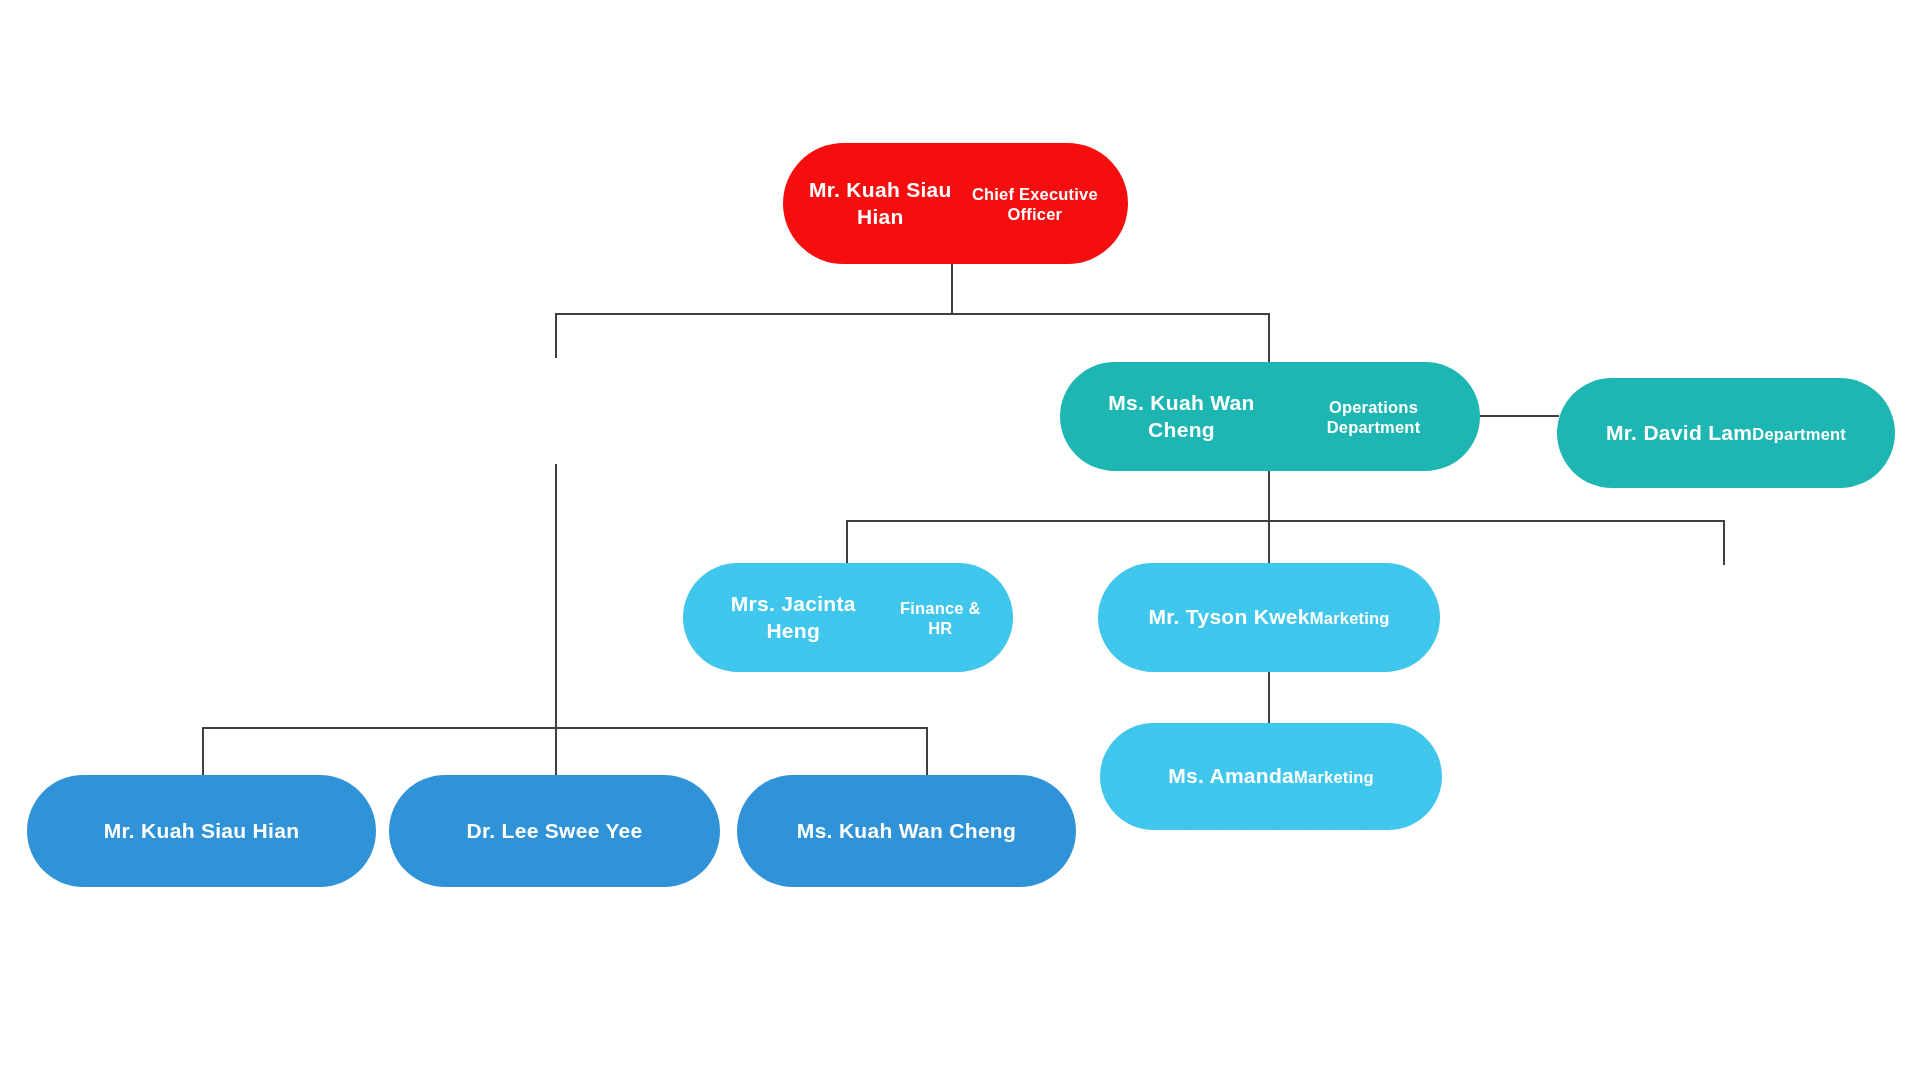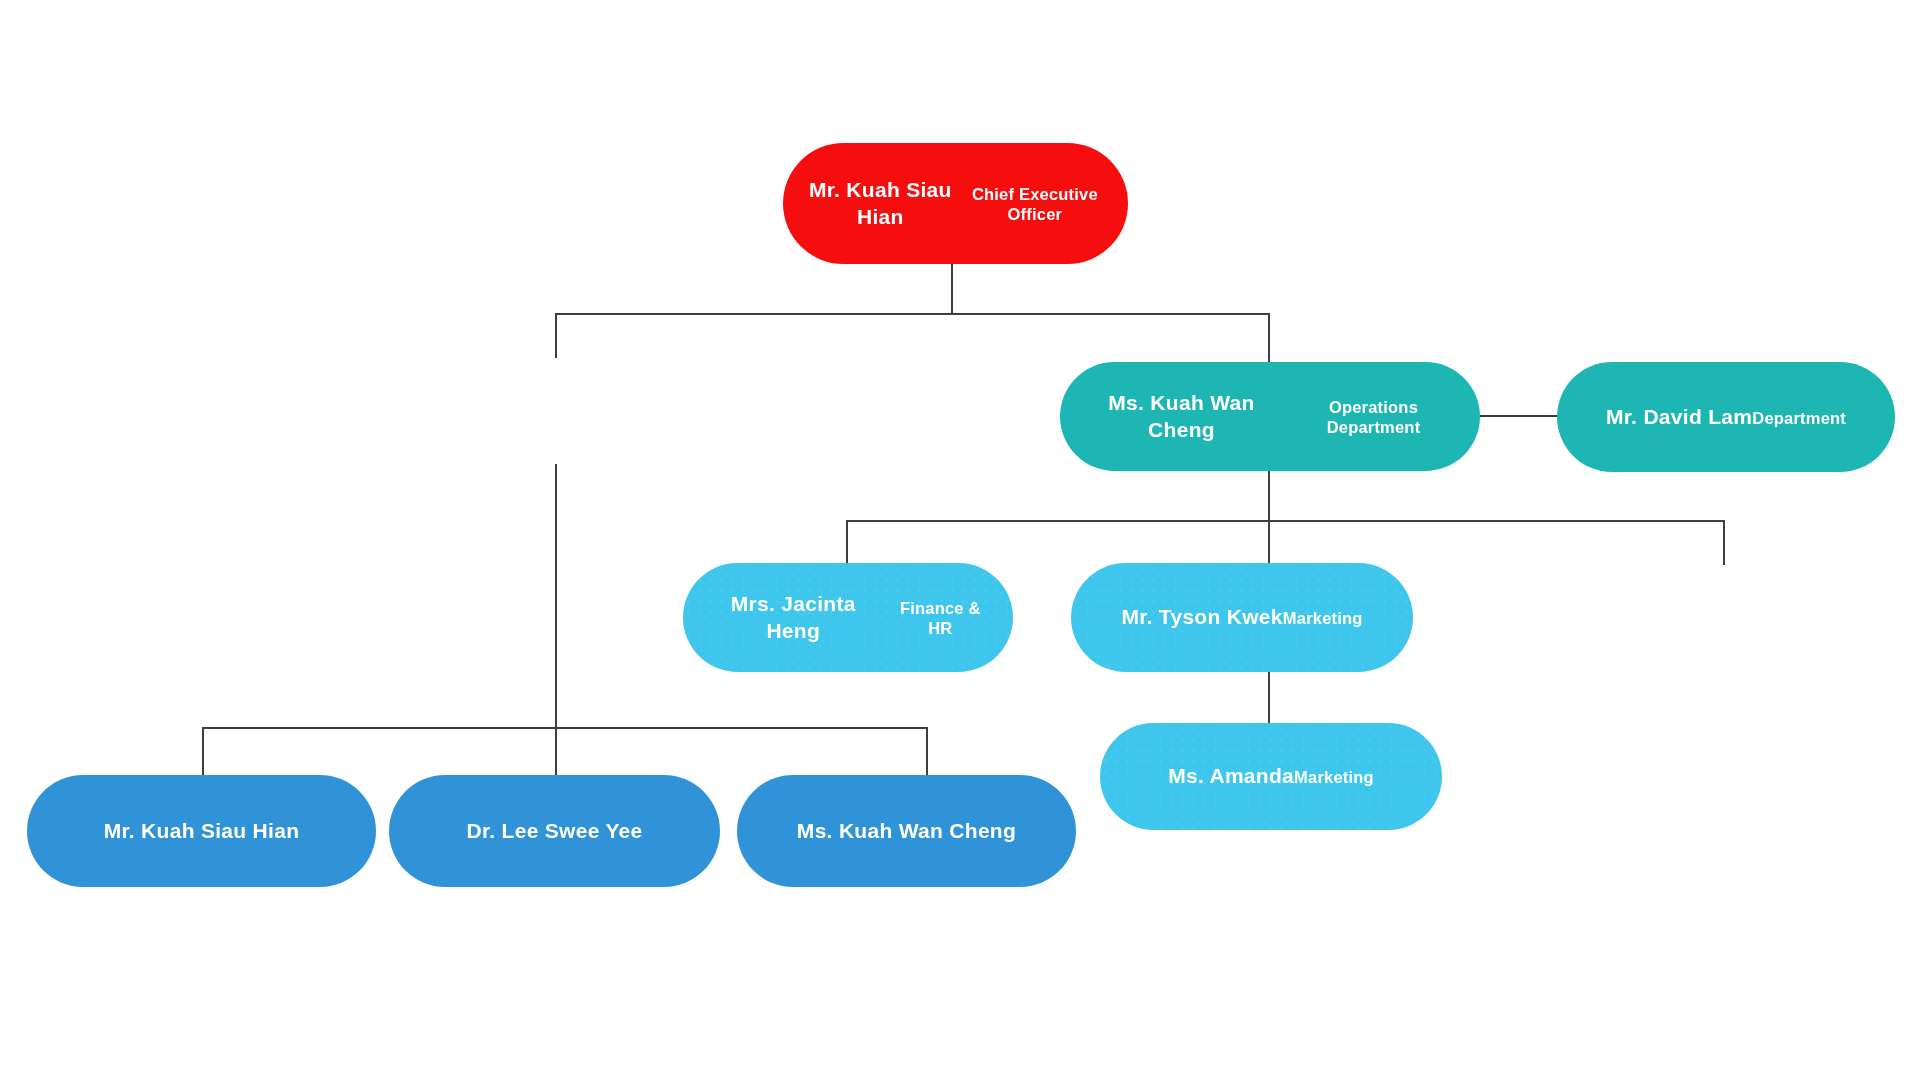--- a/index.html
+++ b/index.html
@@ -70,23 +70,23 @@
   .teal      { background: #1eb6b2; }
   .lightblue {
     background: #3fc6ed;
     background-image: radial-gradient(rgba(255,255,255,0.07) 1.2px, transparent 1.2px);
     background-size: 11px 11px;
   }
 
   .n-ceo        { left: 783px;  top: 143px; width: 345px; height: 121px; }
   .n-academic   { left: 345px;  top: 356px; width: 422px; height: 109px; }
   .n-operations { left: 1060px; top: 362px; width: 420px; height: 109px; }
-  .n-david      { left: 1557px; top: 362px; width: 338px; height: 110px; }
+  .n-david      { left: 1557px; top: 378px; width: 338px; height: 110px; }
   .n-jacinta    { left: 683px;  top: 563px; width: 330px; height: 109px; }
-  .n-tyson      { left: 1071px; top: 563px; width: 342px; height: 109px; }
+  .n-tyson      { left: 1098px; top: 563px; width: 342px; height: 109px; }
   .n-kelly      { left: 1530px; top: 563px; width: 388px; height: 109px; }
   .n-amanda     { left: 1100px; top: 723px; width: 342px; height: 107px; justify-content: center; }
   .n-bm1        { left: 27px;   top: 775px; width: 349px; height: 112px; }
   .n-bm2        { left: 389px;  top: 775px; width: 331px; height: 112px; }
   .n-bm3        { left: 737px;  top: 775px; width: 339px; height: 112px; }
 </style>
 </head>
 <body>
 
 <div class="canvas">

